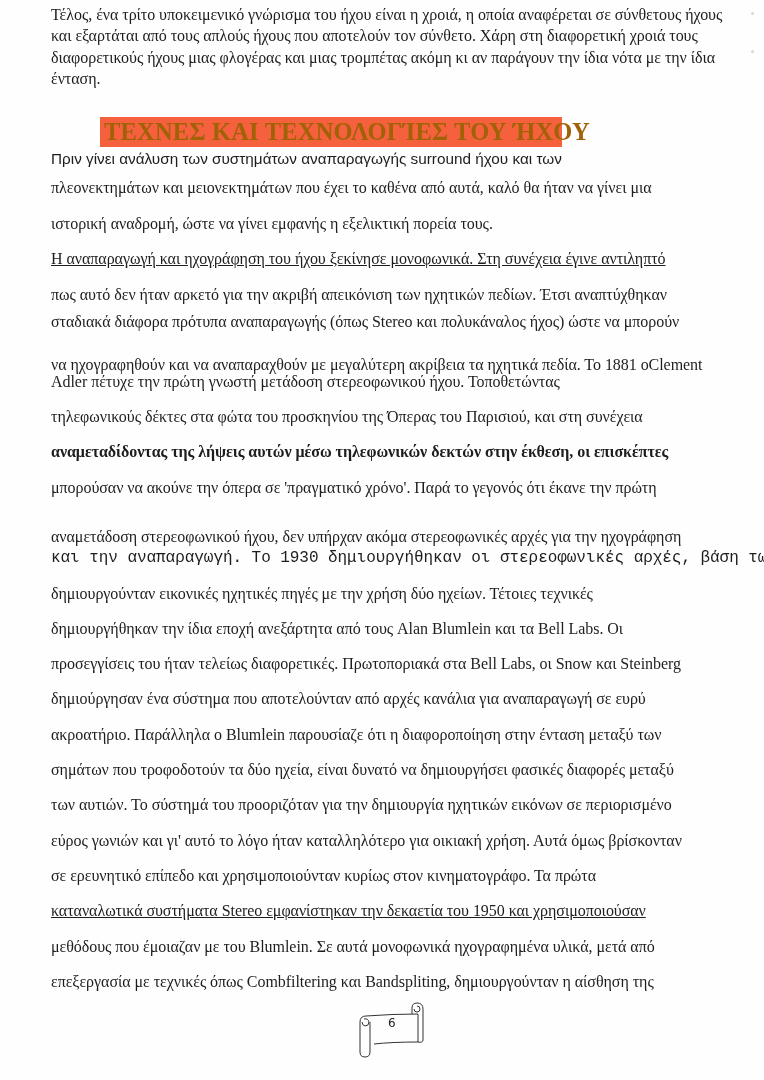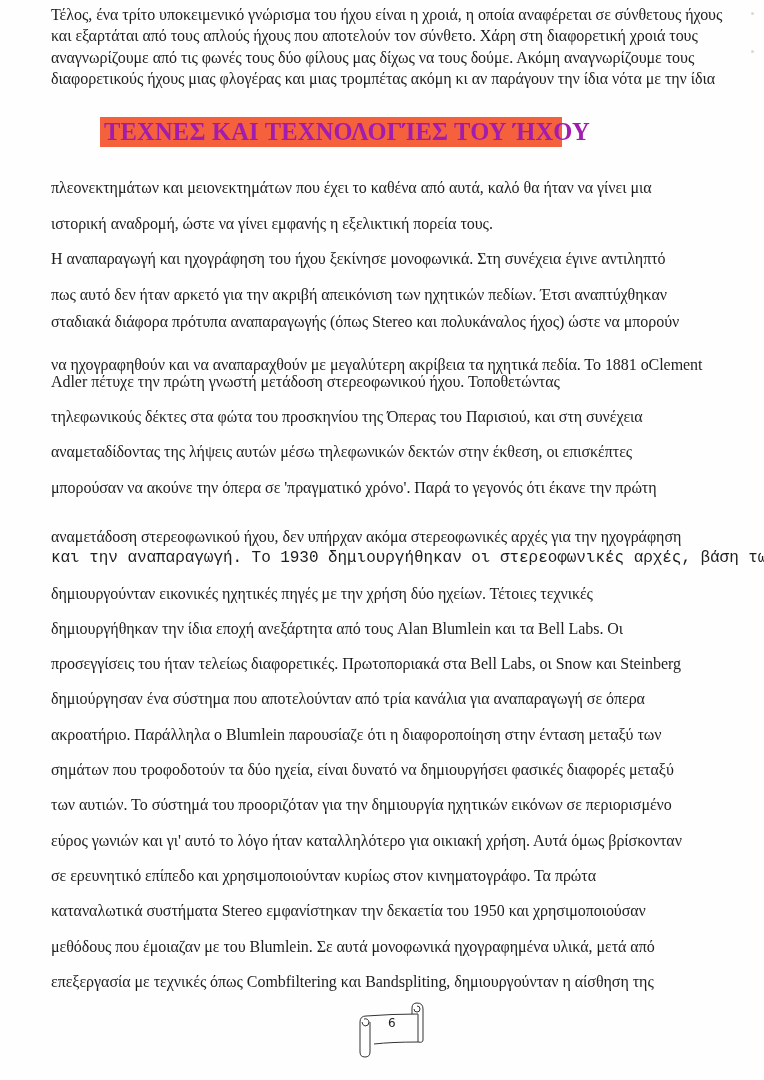--- a/index.html
+++ b/index.html
@@ -40,21 +40,21 @@
       background: #f5603d;
     }
     .heading-text {
       position: absolute;
       left: 104px;
       top: 116px;
       font-family: "Liberation Serif", "DejaVu Serif", serif;
       font-weight: bold;
       font-size: 24.5px;
       line-height: 32px;
-      color: #a21caf;
+      color: #a16207;
       white-space: nowrap;
       letter-spacing: 0.2px;
     }
     .sans-line {
       position: absolute;
       left: 51px;
       top: 150px;
       font-family: "Liberation Sans", "DejaVu Sans", sans-serif;
       font-size: 15.3px;
       color: #1d1d1d;
@@ -88,51 +88,52 @@
     }
   </style>
 </head>
 <body>
 
 <div class="page">
 
   <div class="intro serif">
     <span class="line">Τέλος, ένα τρίτο υποκειμενικό γνώρισμα του ήχου είναι η χροιά, η οποία αναφέρεται σε σύνθετους ήχους</span>
     <span class="line">και εξαρτάται από τους απλούς ήχους που αποτελούν τον σύνθετο. Χάρη στη διαφορετική χροιά τους</span>
-    <span class="line">αναγνωρίζουμε από τις φωνές τους δύο φίλους μας δίχως να τους δούμε. Ακόμη αναγνωρίζουμε τους</span>
     <span class="line">διαφορετικούς ήχους μιας φλογέρας και μιας τρομπέτας ακόμη κι αν παράγουν την ίδια νότα με την ίδια</span>
+    <span class="line">ένταση.</span>
   </div>
 
   <div class="heading-bar"></div>
   <div class="heading-text">ΤΕΧΝΕΣ ΚΑΙ ΤΕΧΝΟΛΟΓΊΕΣ ΤΟΥ ΉΧΟΥ</div>
 
+  <div class="sans-line">Πριν γίνει ανάλυση των συστημάτων αναπαραγωγής surround ήχου και των</div>
 
   <div>
     <div class="body-line serif" style="top:179px;">πλεονεκτημάτων και μειονεκτημάτων που έχει το καθένα από αυτά, καλό θα ήταν να γίνει μια</div>
     <div class="body-line serif" style="top:215px;">ιστορική αναδρομή, ώστε να γίνει εμφανής η εξελικτική πορεία τους.</div>
-    <div class="body-line serif" style="top:250px;">Η αναπαραγωγή και ηχογράφηση του ήχου ξεκίνησε μονοφωνικά. Στη συνέχεια έγινε αντιληπτό</div>
+    <div class="body-line serif" style="top:250px;text-decoration:underline;">Η αναπαραγωγή και ηχογράφηση του ήχου ξεκίνησε μονοφωνικά. Στη συνέχεια έγινε αντιληπτό</div>
     <div class="body-line serif" style="top:286px;">πως αυτό δεν ήταν αρκετό για την ακριβή απεικόνιση των ηχητικών πεδίων. Έτσι αναπτύχθηκαν</div>
     <div class="body-line serif" style="top:313px;">σταδιακά διάφορα πρότυπα αναπαραγωγής (όπως Stereo και πολυκάναλος ήχος) ώστε να μπορούν</div>
     <div class="body-line serif" style="top:356px;">να ηχογραφηθούν και να αναπαραχθούν με μεγαλύτερη ακρίβεια τα ηχητικά πεδία. Το 1881 oClement</div>
     <div class="body-line serif" style="top:373px;">Adler πέτυχε την πρώτη γνωστή μετάδοση στερεοφωνικού ήχου. Τοποθετώντας</div>
     <div class="body-line serif" style="top:408px;text-align:right;">τηλεφωνικούς δέκτες στα φώτα του προσκηνίου της Όπερας του Παρισιού, και στη συνέχεια</div>
-    <div class="body-line serif" style="top:443px;">αναμεταδίδοντας της λήψεις αυτών μέσω τηλεφωνικών δεκτών στην έκθεση, οι επισκέπτες</div>
+    <div class="body-line serif" style="top:443px;font-weight:bold;">αναμεταδίδοντας της λήψεις αυτών μέσω τηλεφωνικών δεκτών στην έκθεση, οι επισκέπτες</div>
     <div class="body-line serif" style="top:479px;">μπορούσαν να ακούνε την όπερα σε 'πραγματικό χρόνο'. Παρά το γεγονός ότι έκανε την πρώτη</div>
     <div class="body-line serif" style="top:528px;">αναμετάδοση στερεοφωνικού ήχου, δεν υπήρχαν ακόμα στερεοφωνικές αρχές για την ηχογράφηση</div>
     <div class="body-line serif" style="top:549px;font-family:Liberation Mono, monospace;">και την αναπαραγωγή. Το 1930 δημιουργήθηκαν οι στερεοφωνικές αρχές, βάση των οποίων</div>
     <div class="body-line serif" style="top:585px;">δημιουργούνταν εικονικές ηχητικές πηγές με την χρήση δύο ηχείων. Τέτοιες τεχνικές</div>
     <div class="body-line serif" style="top:620px;">δημιουργήθηκαν την ίδια εποχή ανεξάρτητα από τους Alan Blumlein και τα Bell Labs. Οι</div>
     <div class="body-line serif" style="top:655px;text-align:center;">προσεγγίσεις του ήταν τελείως διαφορετικές. Πρωτοποριακά στα Bell Labs, οι Snow και Steinberg</div>
-    <div class="body-line serif" style="top:690px;">δημιούργησαν ένα σύστημα που αποτελούνταν από τρία κανάλια για αναπαραγωγή σε όπερα</div>
+    <div class="body-line serif" style="top:690px;">δημιούργησαν ένα σύστημα που αποτελούνταν από αρχές κανάλια για αναπαραγωγή σε ευρύ</div>
     <div class="body-line serif" style="top:726px;">ακροατήριο. Παράλληλα ο Blumlein παρουσίαζε ότι η διαφοροποίηση στην ένταση μεταξύ των</div>
     <div class="body-line serif" style="top:761px;">σημάτων που τροφοδοτούν τα δύο ηχεία, είναι δυνατό να δημιουργήσει φασικές διαφορές μεταξύ</div>
     <div class="body-line serif" style="top:796px;">των αυτιών. Το σύστημά του προοριζόταν για την δημιουργία ηχητικών εικόνων σε περιορισμένο</div>
     <div class="body-line serif" style="top:832px;">εύρος γωνιών και γι' αυτό το λόγο ήταν καταλληλότερο για οικιακή χρήση. Αυτά όμως βρίσκονταν</div>
     <div class="body-line serif" style="top:867px;">σε ερευνητικό επίπεδο και χρησιμοποιούνταν κυρίως στον κινηματογράφο. Τα πρώτα</div>
-    <div class="body-line serif" style="top:902px;">καταναλωτικά συστήματα Stereo εμφανίστηκαν την δεκαετία του 1950 και χρησιμοποιούσαν</div>
+    <div class="body-line serif" style="top:902px;text-decoration:underline;">καταναλωτικά συστήματα Stereo εμφανίστηκαν την δεκαετία του 1950 και χρησιμοποιούσαν</div>
     <div class="body-line serif" style="top:938px;">μεθόδους που έμοιαζαν με του Blumlein. Σε αυτά μονοφωνικά ηχογραφημένα υλικά, μετά από</div>
     <div class="body-line serif" style="top:973px;">επεξεργασία με τεχνικές όπως Combfiltering και Bandspliting, δημιουργούνταν η αίσθηση της</div>
   </div>
 
   <svg class="scroll" viewBox="0 0 80 56" xmlns="http://www.w3.org/2000/svg">
     <g fill="none" stroke="#333" stroke-width="1">
 
       <path d="M14 14 Q40 12 66 12 L66 40 Q40 40 22 42"></path>
 
       <path d="M60 12 L60 6 Q60 1 65 1 Q71 1 71 7 L71 38 Q71 41 66 40"></path>

